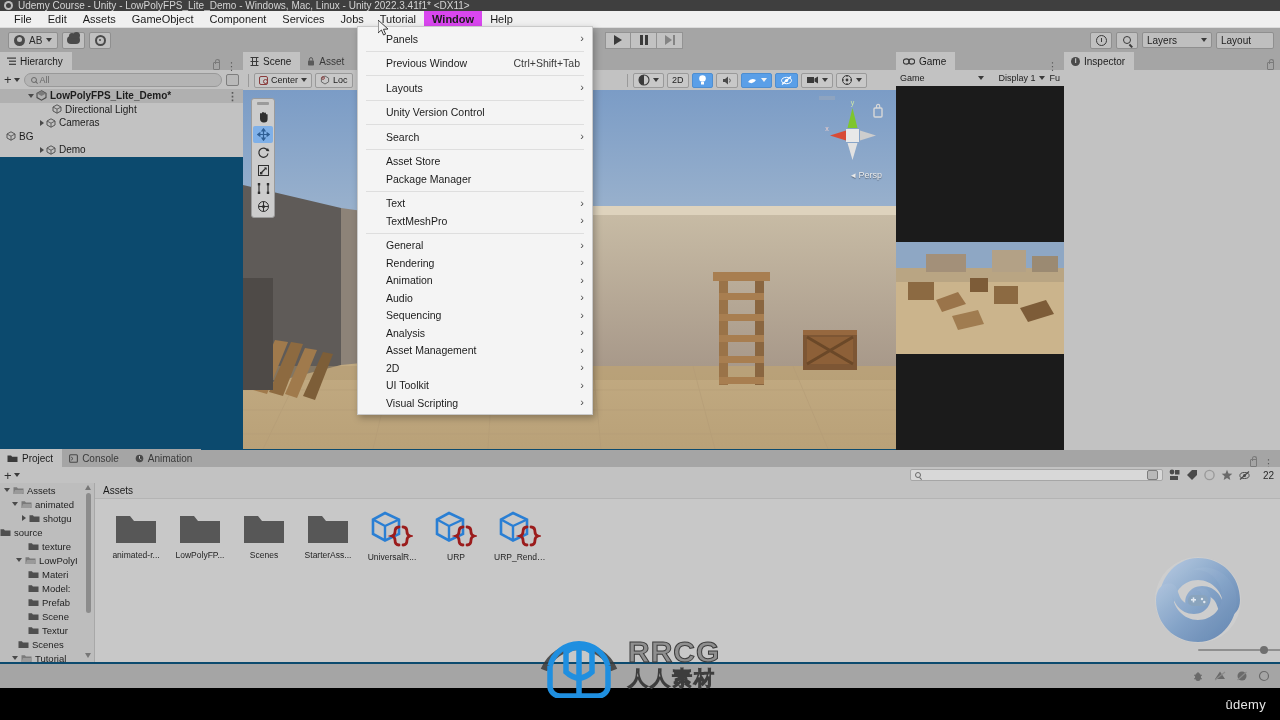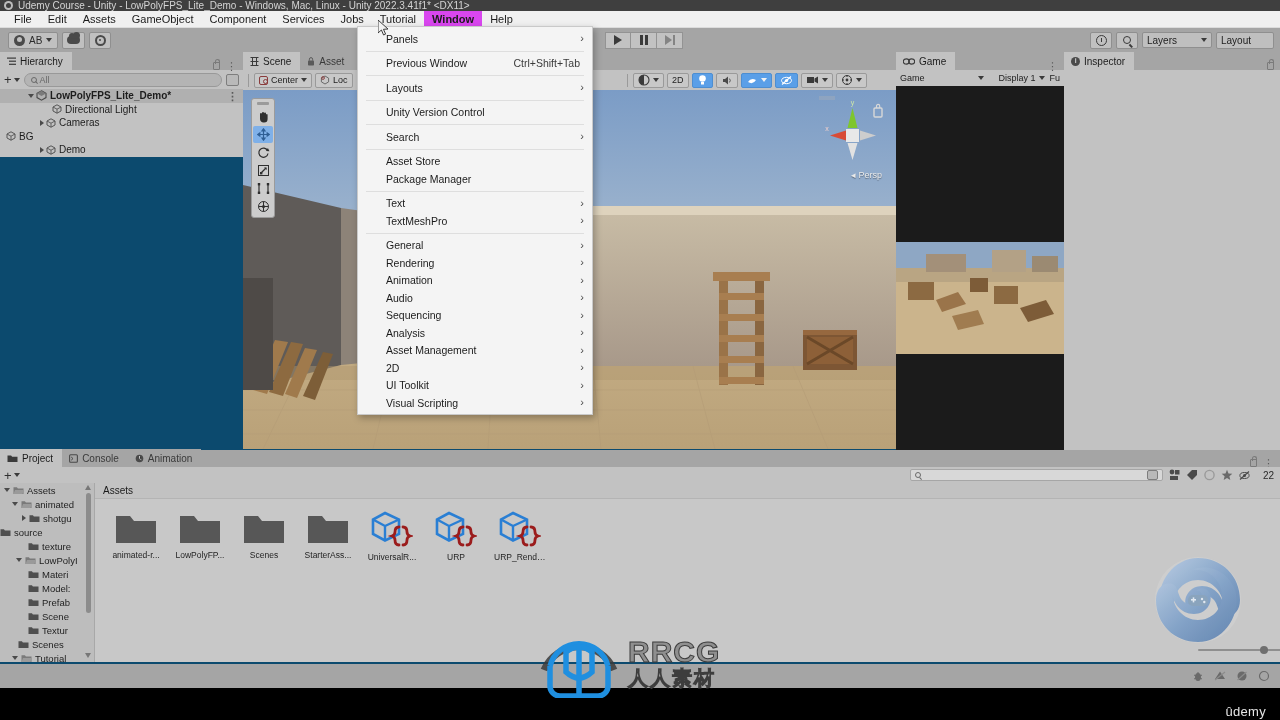--- a/index.html
+++ b/index.html
@@ -258,21 +258,20 @@
   .sb-right { margin-left:auto; display:flex; align-items:center; gap:10px; padding-right:10px;}
   .sb-ico { width:12px;height:12px;opacity:.55;}
 
   
   .blackbar {
     position:absolute; left:0; top:688px; width:1280px; height:32px; background:#000;
   }
   .udemy-wm {
     position:absolute; right:14px; top:697px; color:#e6e6e6; font-size:13px;
     letter-spacing:.3px;
-    margin-top:7px;
   }
 
   
   #windowmenu {
     position: absolute; left: 357px; top: 26px; width: 236px;
     background: #f4f4f4; border: 1px solid #c9c9c9;
     box-shadow: 2px 3px 7px rgba(0,0,0,.28); z-index: 50;
     padding: 3px 0 2px;
   }
   .wm-item {

